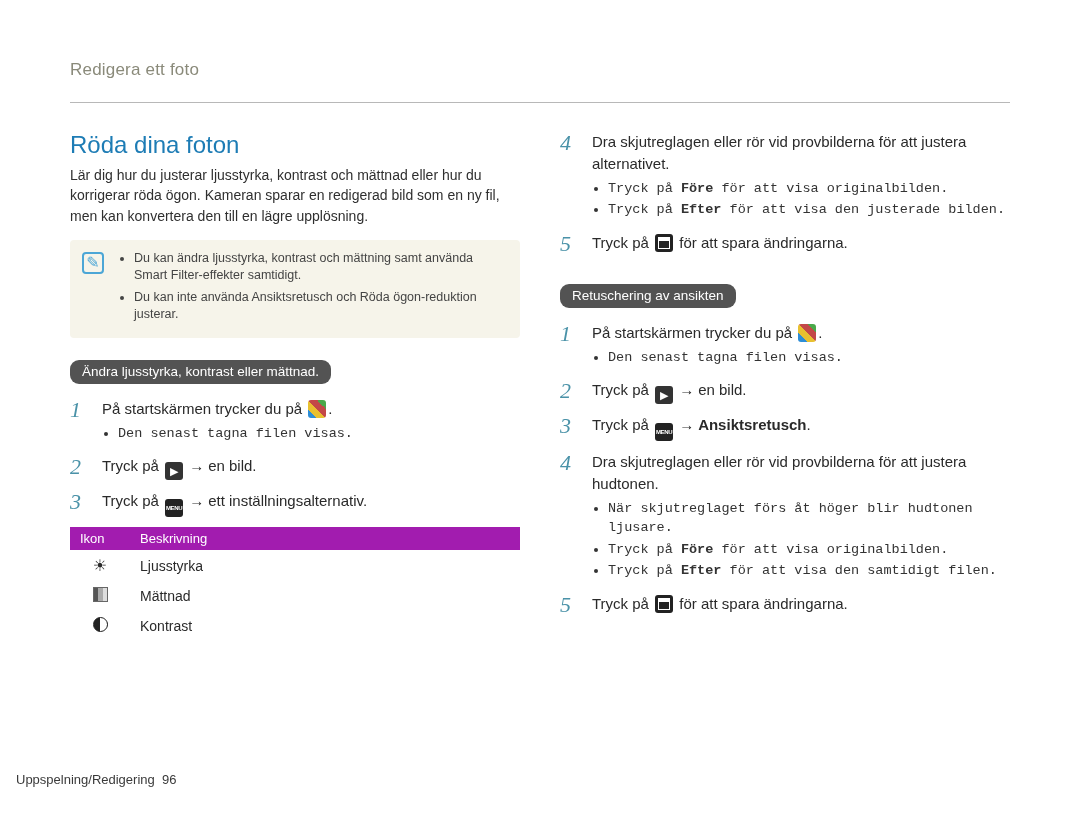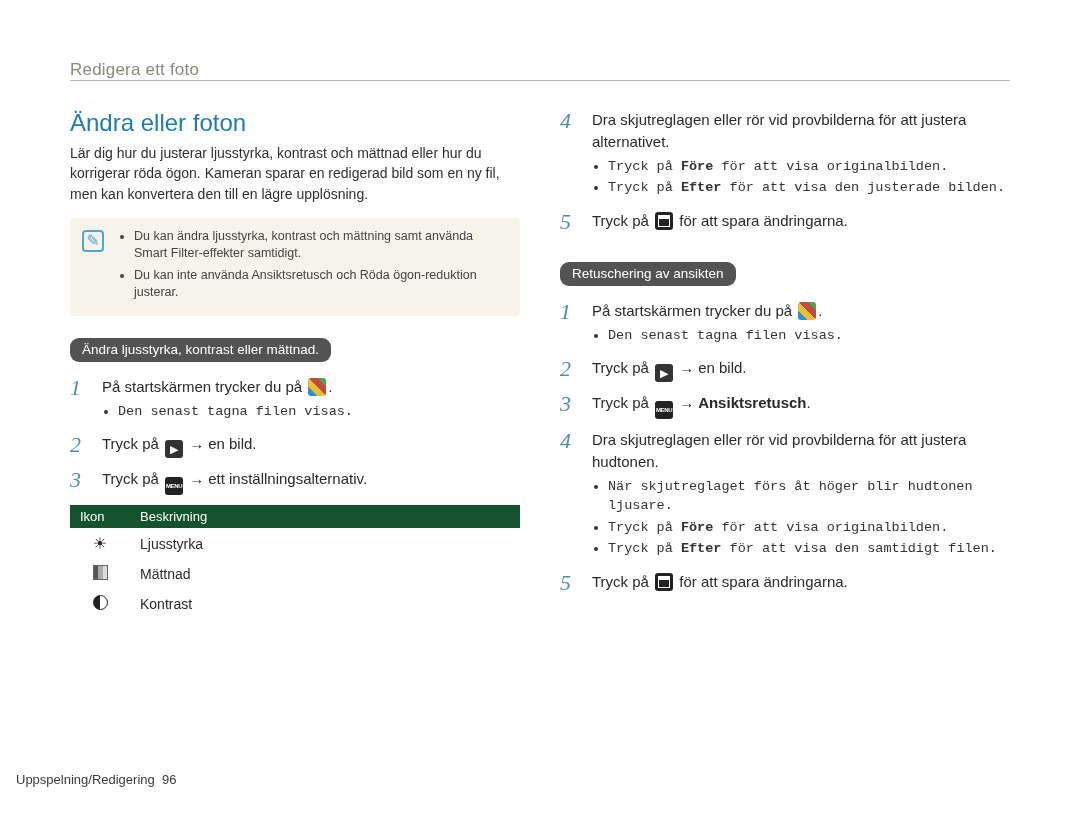--- a/index.html
+++ b/index.html
@@ -10,21 +10,21 @@
     color: #2a2a2a;
     padding: 60px 70px 30px 70px;
     position: relative;
     font-size: 15px;
   }
   .breadcrumb {
     color: #8a8a7a;
     font-size: 17px;
     font-weight: 300;
     border-bottom: 1px solid #b8b8b8;
-    padding-bottom: 0;
+    padding-bottom: 22px;
     margin-bottom: 28px;
     letter-spacing: 0.2px;
   }
   .columns {
     display: flex;
     gap: 40px;
   }
   .col { flex: 1; min-width: 0; }
   h2.section-title {
     color: #1d7cb5;
@@ -129,21 +129,21 @@
     border: 1.5px solid #fff;
     border-top-width: 4px;
   }
   .arrow { font-family: Arial; margin: 0 4px; }
   .icon-table {
     border-collapse: collapse;
     width: 100%;
     margin-top: 4px;
   }
   .icon-table th {
-    background: #14532d;
+    background: #a21caf;
     color: #fff;
     font-weight: 400;
     font-size: 13px;
     text-align: left;
     padding: 4px 10px;
   }
   .icon-table td {
     padding: 6px 10px;
     font-size: 14px;
     border-bottom: 0;
@@ -173,21 +173,21 @@
   }
 </style>
 </head>
 <body>
 
 <div class="breadcrumb">Redigera ett foto</div>
 
 <div class="columns">
 
   <div class="col">
-    <h2 class="section-title">Ändra eller foton</h2>
+    <h2 class="section-title">Röda dina foton</h2>
     <p class="intro">Lär dig hur du justerar ljusstyrka, kontrast och mättnad eller hur du korrigerar röda ögon. Kameran sparar en redigerad bild som en ny fil, men kan konvertera den till en lägre upplösning.</p>
 
     <div class="notebox">
       <div class="note-icon">✎</div>
       <ul>
         <li>Du kan ändra ljusstyrka, kontrast och mättning samt använda Smart Filter-effekter samtidigt.</li>
         <li>Du kan inte använda Ansiktsretusch och Röda ögon-reduktion justerar.</li>
       </ul>
     </div>
 

